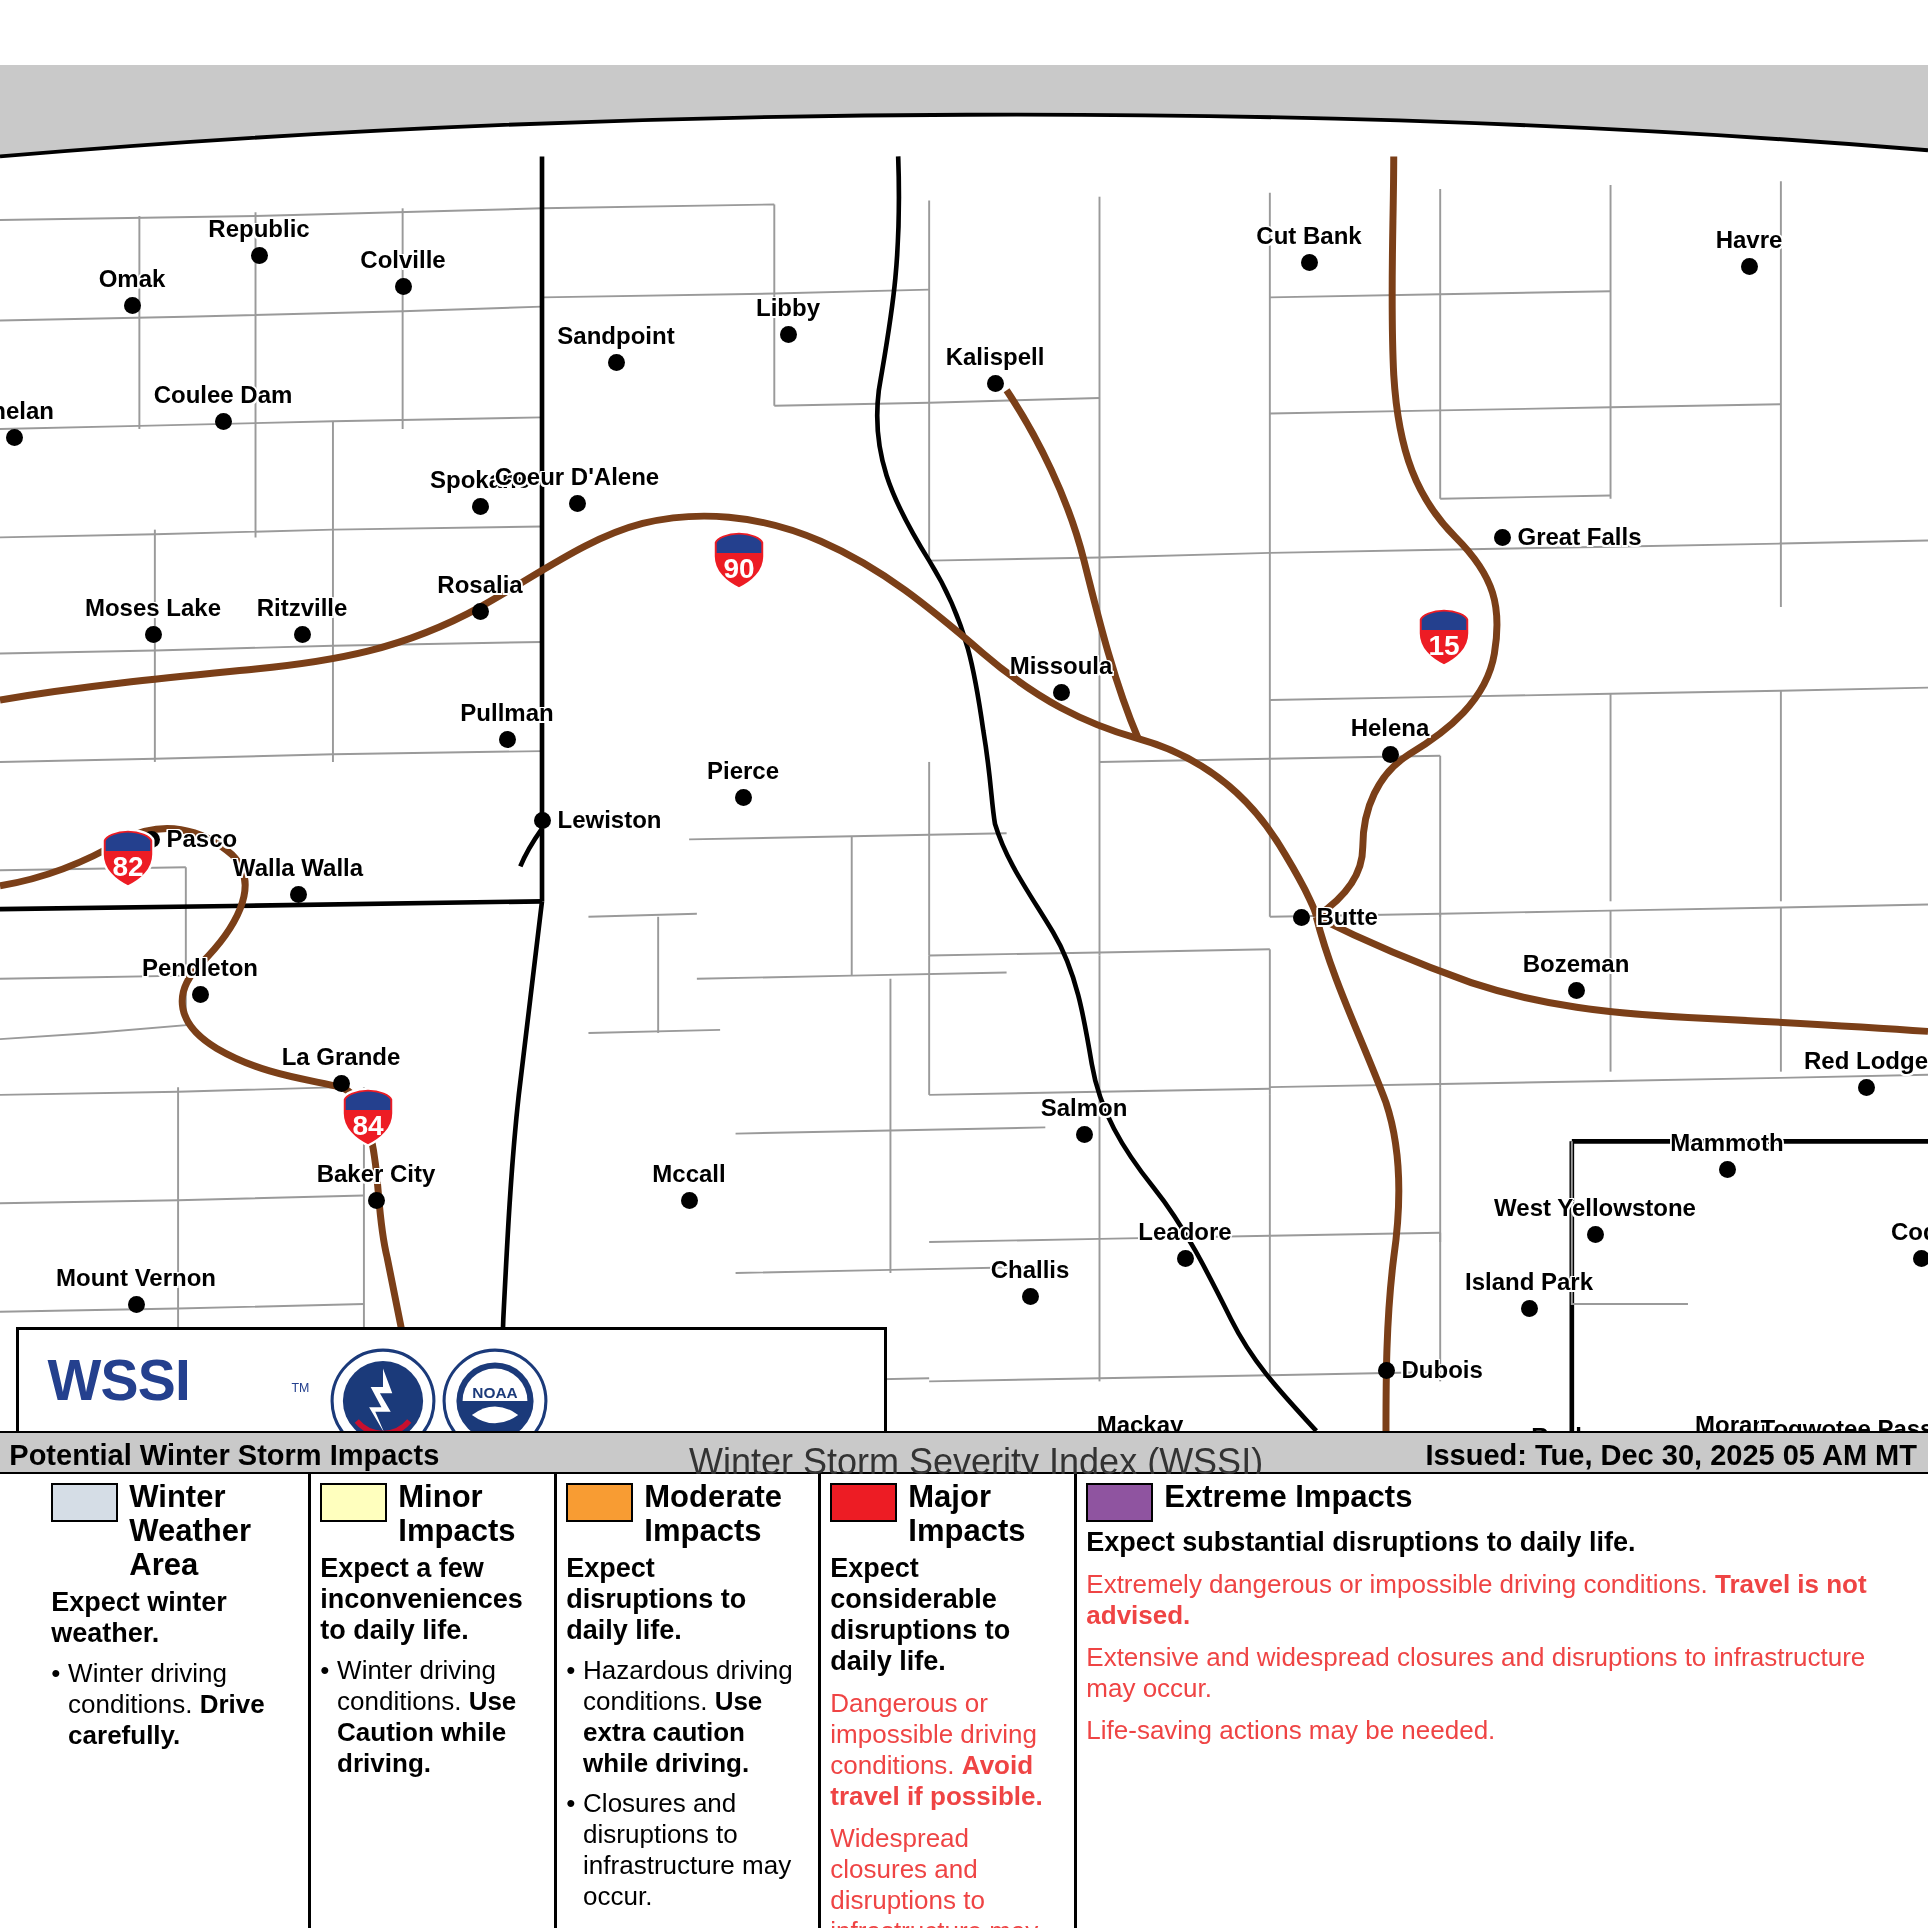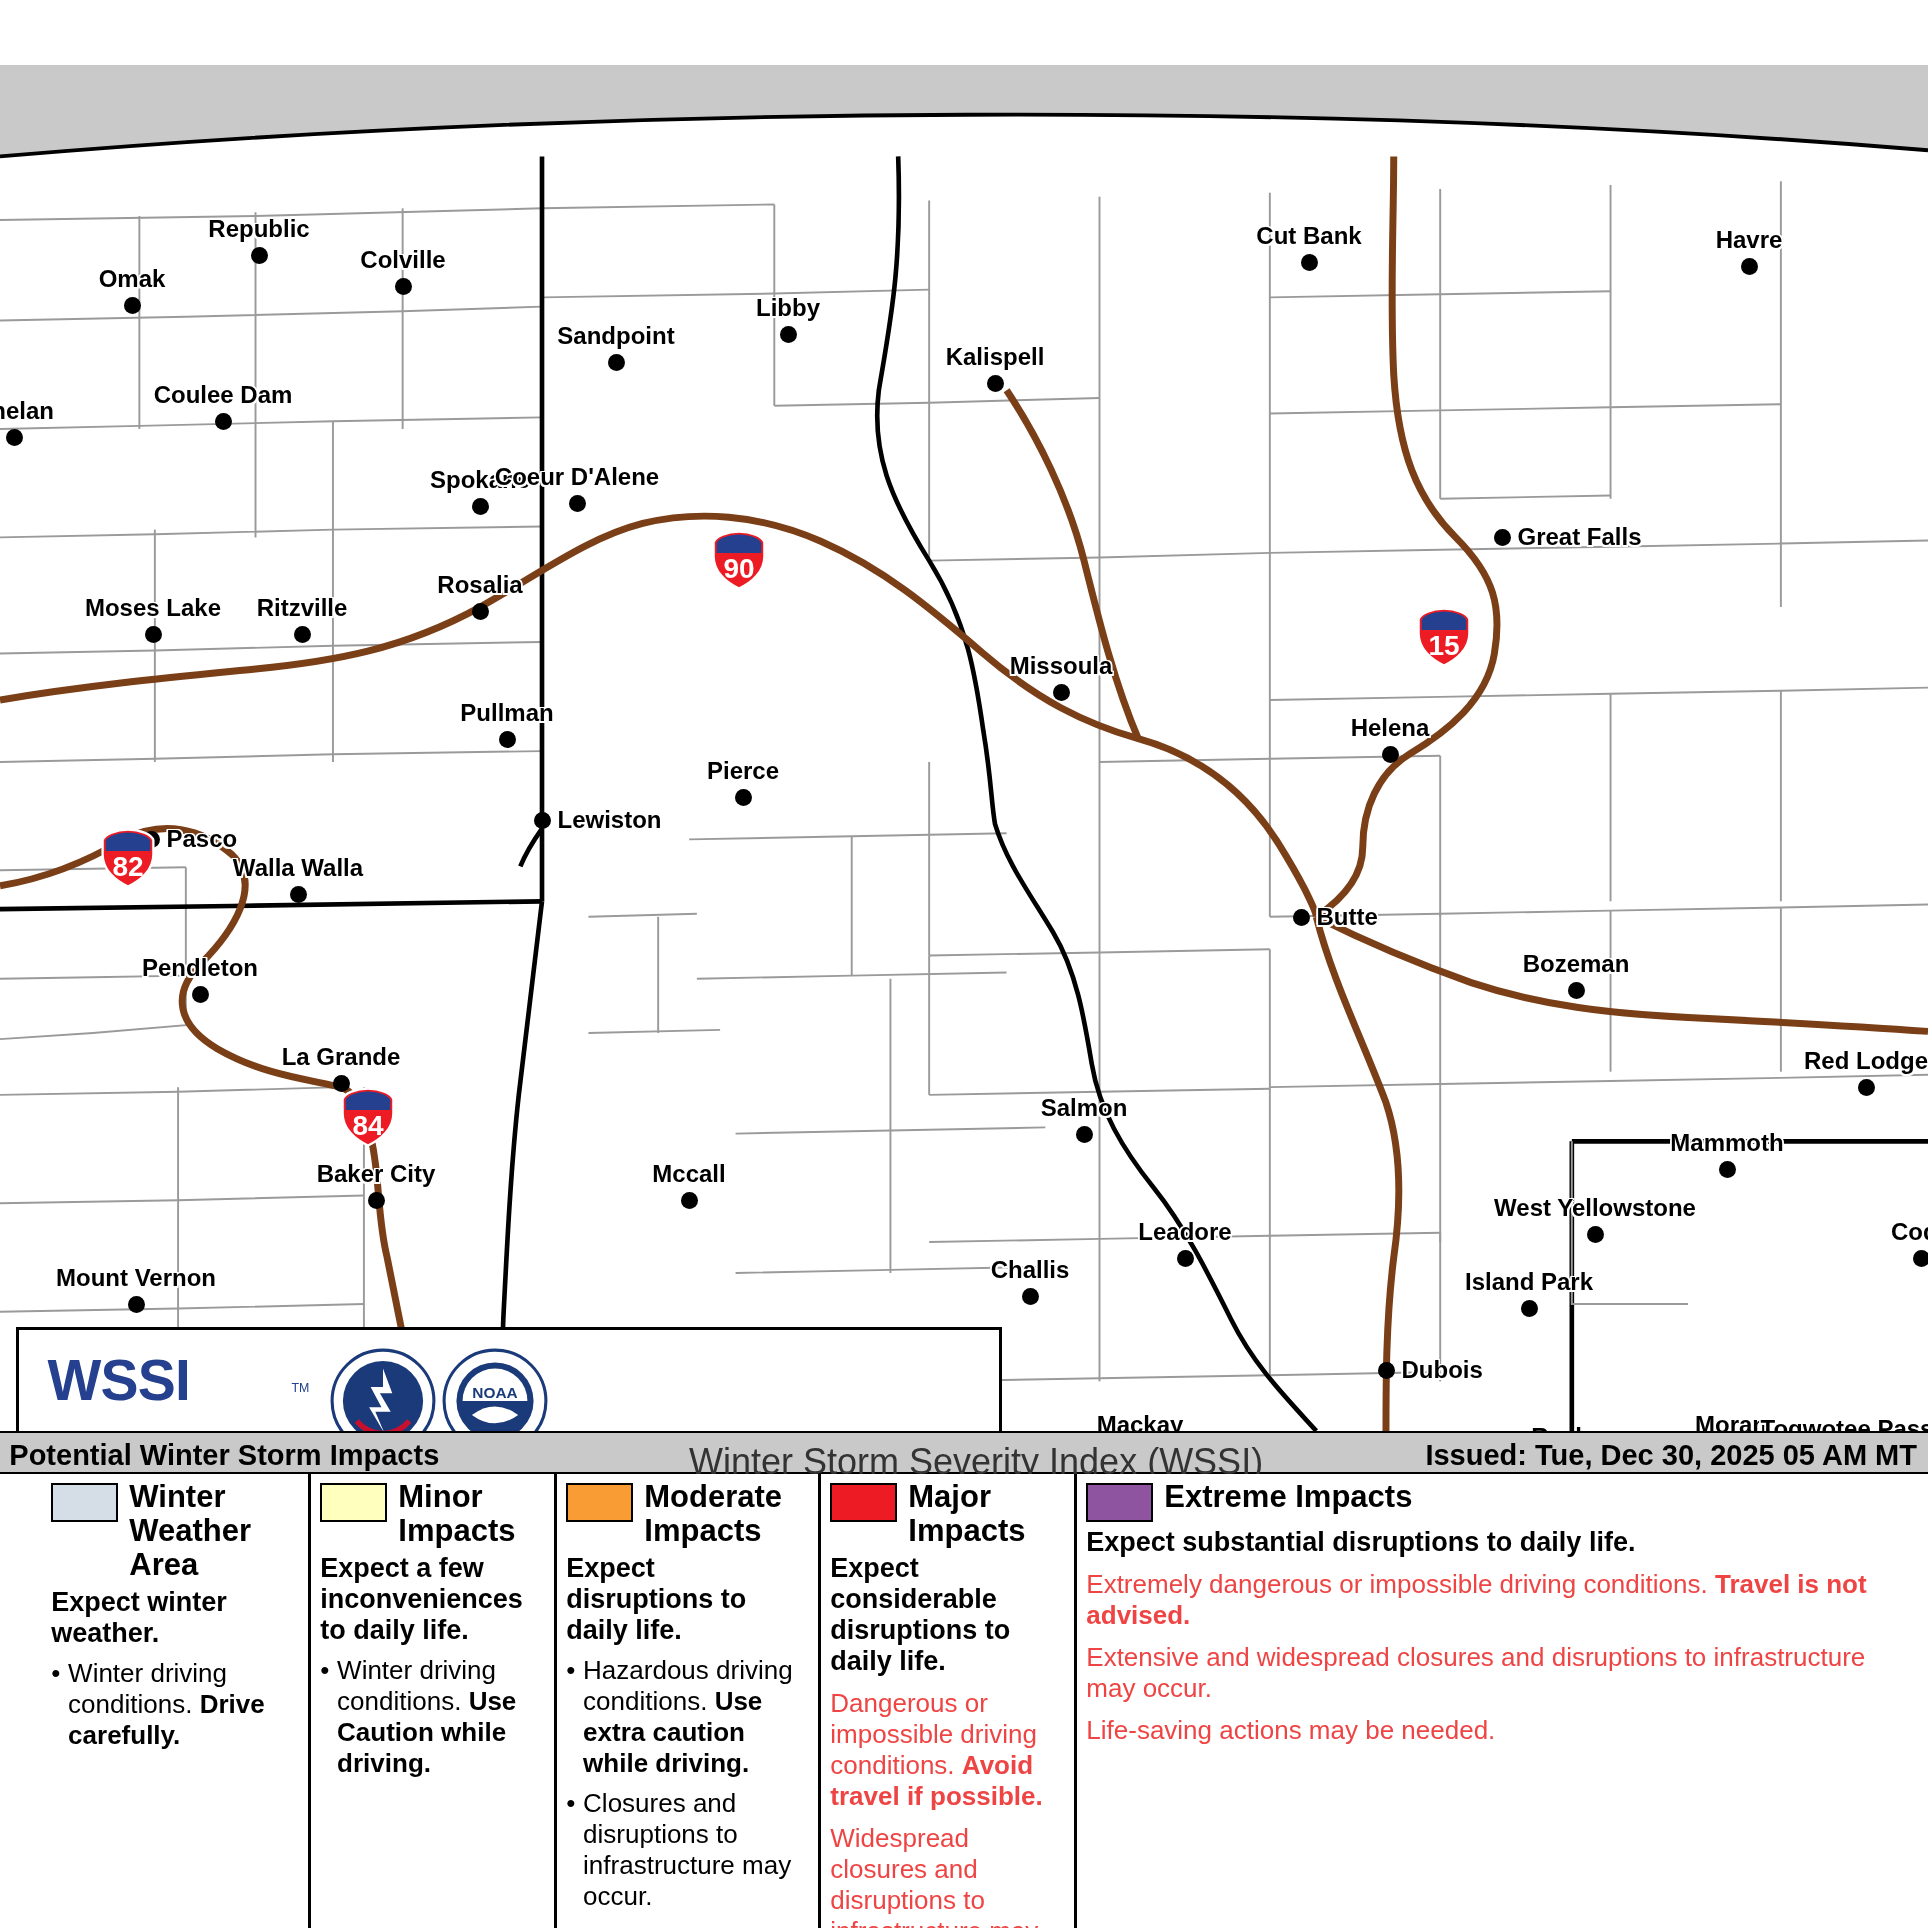--- a/index.html
+++ b/index.html
@@ -50,21 +50,21 @@
   
   .shield{position:absolute;width:54px;height:60px;}
   .shield .sv{position:absolute;left:0;top:0;}
   .shield .num{
     position:absolute;left:0;top:23px;width:54px;text-align:center;
     font-size:28px;font-weight:bold;color:#fff;font-family:"Liberation Sans",sans-serif;
   }
 
   
   .logobox{
-    position:absolute;left:15.5px;top:1262px;width:986px;height:143px;
+    position:absolute;left:15.5px;top:1262px;width:871px;height:143px;
     background:#ffffff;border:3.9px solid #000;box-sizing:border-box;
   }
   .wssi-word{
     position:absolute;left:29px;top:17px;font-size:57px;font-weight:bold;
     color:#24408e;letter-spacing:-0.8px;font-family:"Liberation Sans",sans-serif;
   }
   .wssi-tm{position:absolute;left:273px;top:51px;font-size:12.4px;color:#24408e;}
   .wssi-sub{
     position:absolute;left:29px;top:82px;font-size:17px;font-weight:bold;color:#24408e;margin-top:20px;
   }

